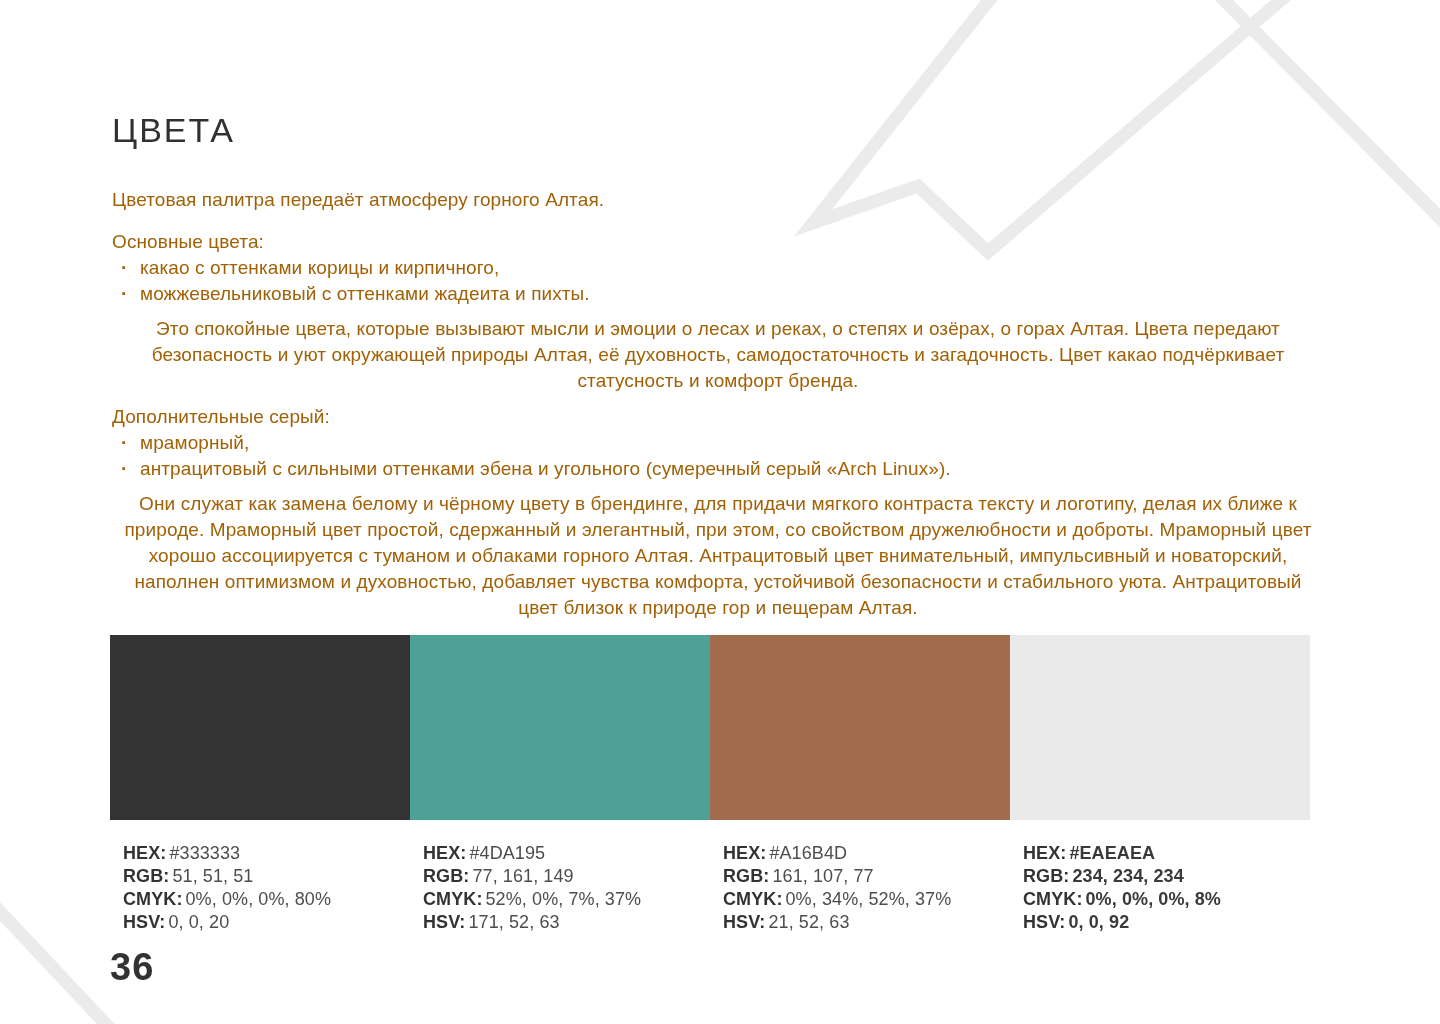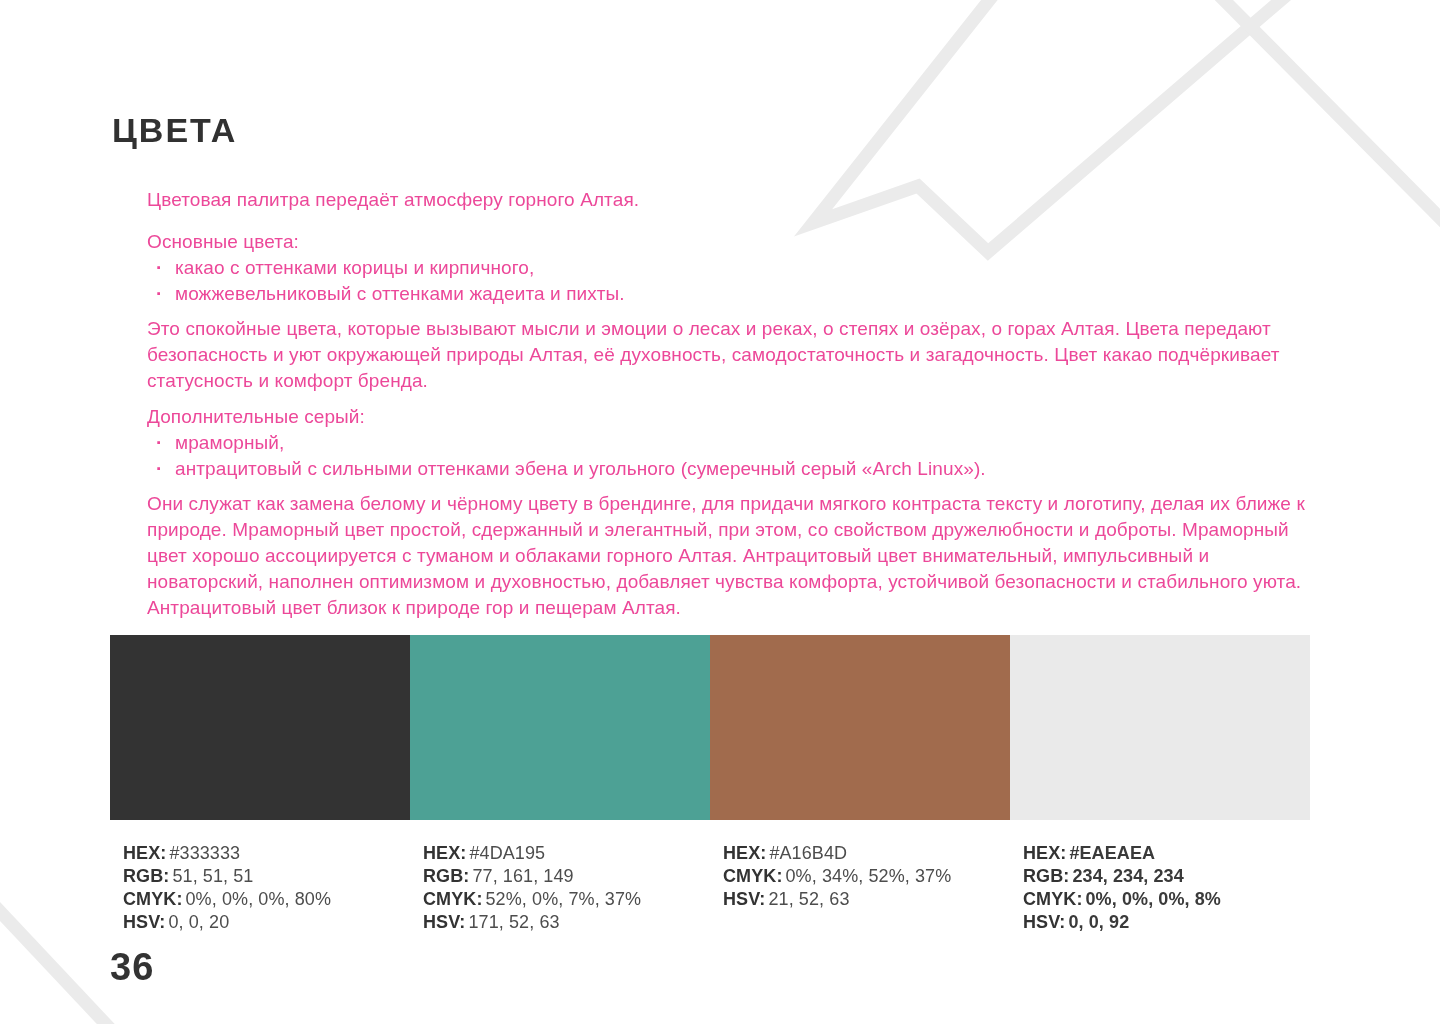--- a/index.html
+++ b/index.html
@@ -21,43 +21,42 @@
   }
   .text-col {
     position: absolute;
     top: 0; left: 112px;
     width: 1212px;
   }
   .page-title {
     margin-top: 110px;
     font-size: 34px;
     line-height: 40px;
-    font-weight: 700;
+    font-weight: 400;
     letter-spacing: 2px;
     color: #313131;
   }
   .body-text {
     font-size: 19px;
     line-height: 26px;
     font-weight: 400;
-    color: #ec4899;
+    color: #a16207;
     letter-spacing: 0.1px;
-    margin-left: 35px;
   }
   .intro { margin-top: 37px; }
   .list-block { margin-top: 16px; }
   .list-block.second { margin-top: 10px; }
   .bullet-item { display: flex; }
   .bullet-dot {
     display: inline-block;
     width: 28px;
     padding-left: 9px;
     font-weight: 700;
   }
-  .para { margin-top: 9px; }
+  .para { margin-top: 9px; text-align: center; }
   .swatch-row {
     position: absolute;
     top: 635px; left: 110px;
     width: 1200px; height: 185px;
     display: flex;
   }
   .swatch { width: 300px; height: 185px; }
   .info-row {
     position: absolute;
     top: 842px; left: 112px;
@@ -140,20 +139,21 @@
     <div class="info-line"><span class="info-label">HSV:</span><span class="info-value">0, 0, 20</span></div>
   </div>
   <div class="info-col">
     <div class="info-line"><span class="info-label">HEX:</span><span class="info-value">#4DA195</span></div>
     <div class="info-line"><span class="info-label">RGB:</span><span class="info-value">77, 161, 149</span></div>
     <div class="info-line"><span class="info-label">CMYK:</span><span class="info-value">52%, 0%, 7%, 37%</span></div>
     <div class="info-line"><span class="info-label">HSV:</span><span class="info-value">171, 52, 63</span></div>
   </div>
   <div class="info-col">
     <div class="info-line"><span class="info-label">HEX:</span><span class="info-value">#A16B4D</span></div>
+    <div class="info-line"><span class="info-label">RGB:</span><span class="info-value">161, 107, 77</span></div>
     <div class="info-line"><span class="info-label">CMYK:</span><span class="info-value">0%, 34%, 52%, 37%</span></div>
     <div class="info-line"><span class="info-label">HSV:</span><span class="info-value">21, 52, 63</span></div>
   </div>
   <div class="info-col emphasized">
     <div class="info-line"><span class="info-label">HEX:</span><span class="info-value">#EAEAEA</span></div>
     <div class="info-line"><span class="info-label">RGB:</span><span class="info-value">234, 234, 234</span></div>
     <div class="info-line"><span class="info-label">CMYK:</span><span class="info-value">0%, 0%, 0%, 8%</span></div>
     <div class="info-line"><span class="info-label">HSV:</span><span class="info-value">0, 0, 92</span></div>
   </div>
 </div>

